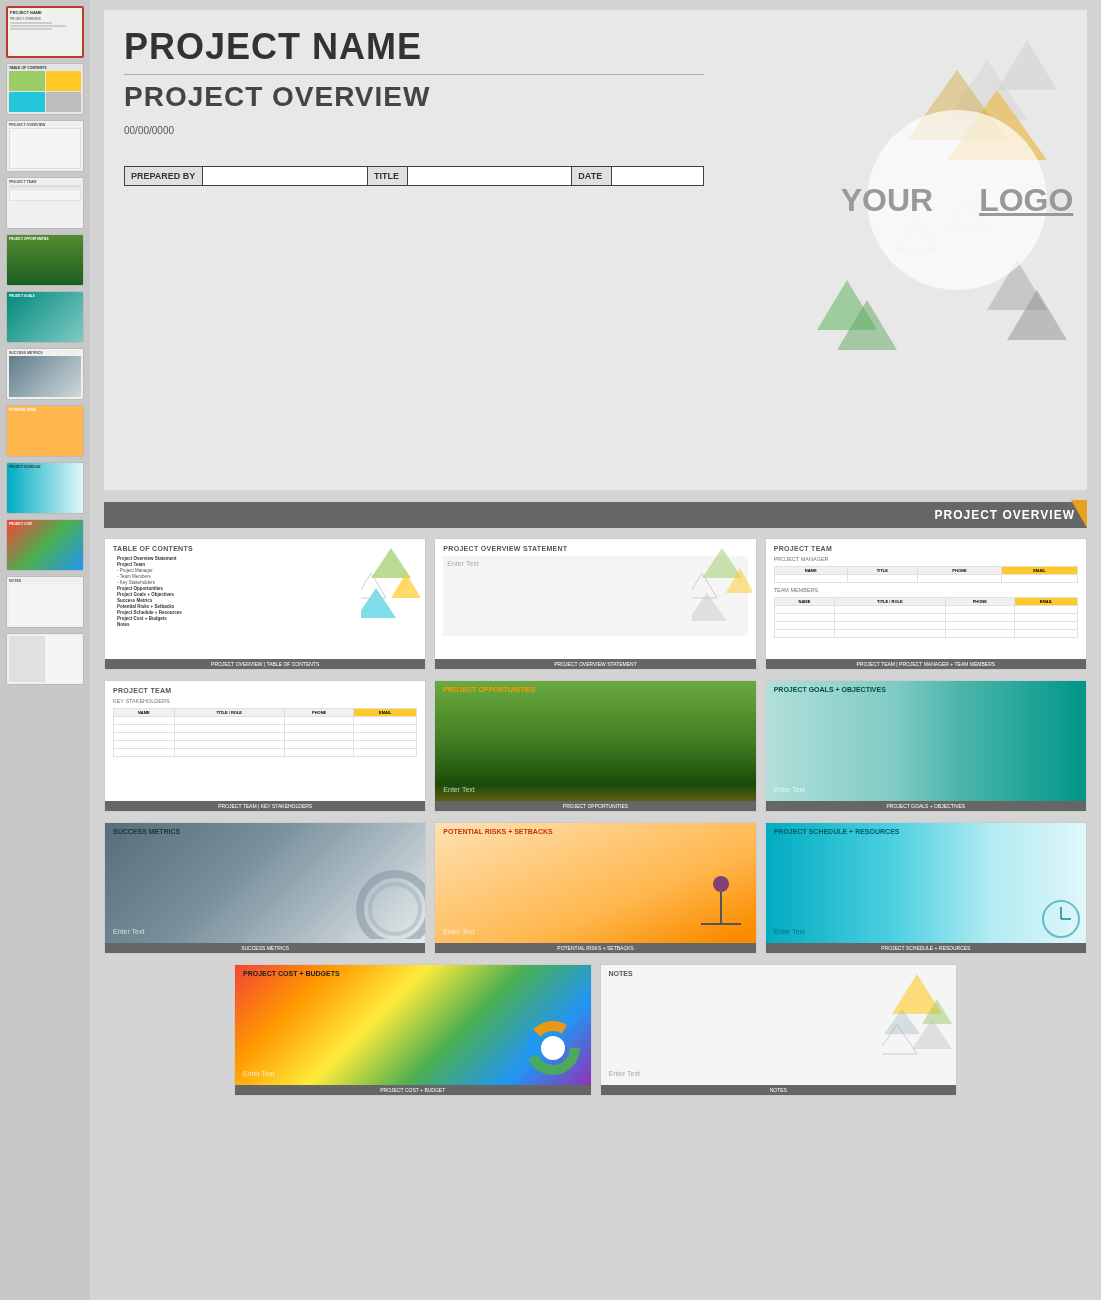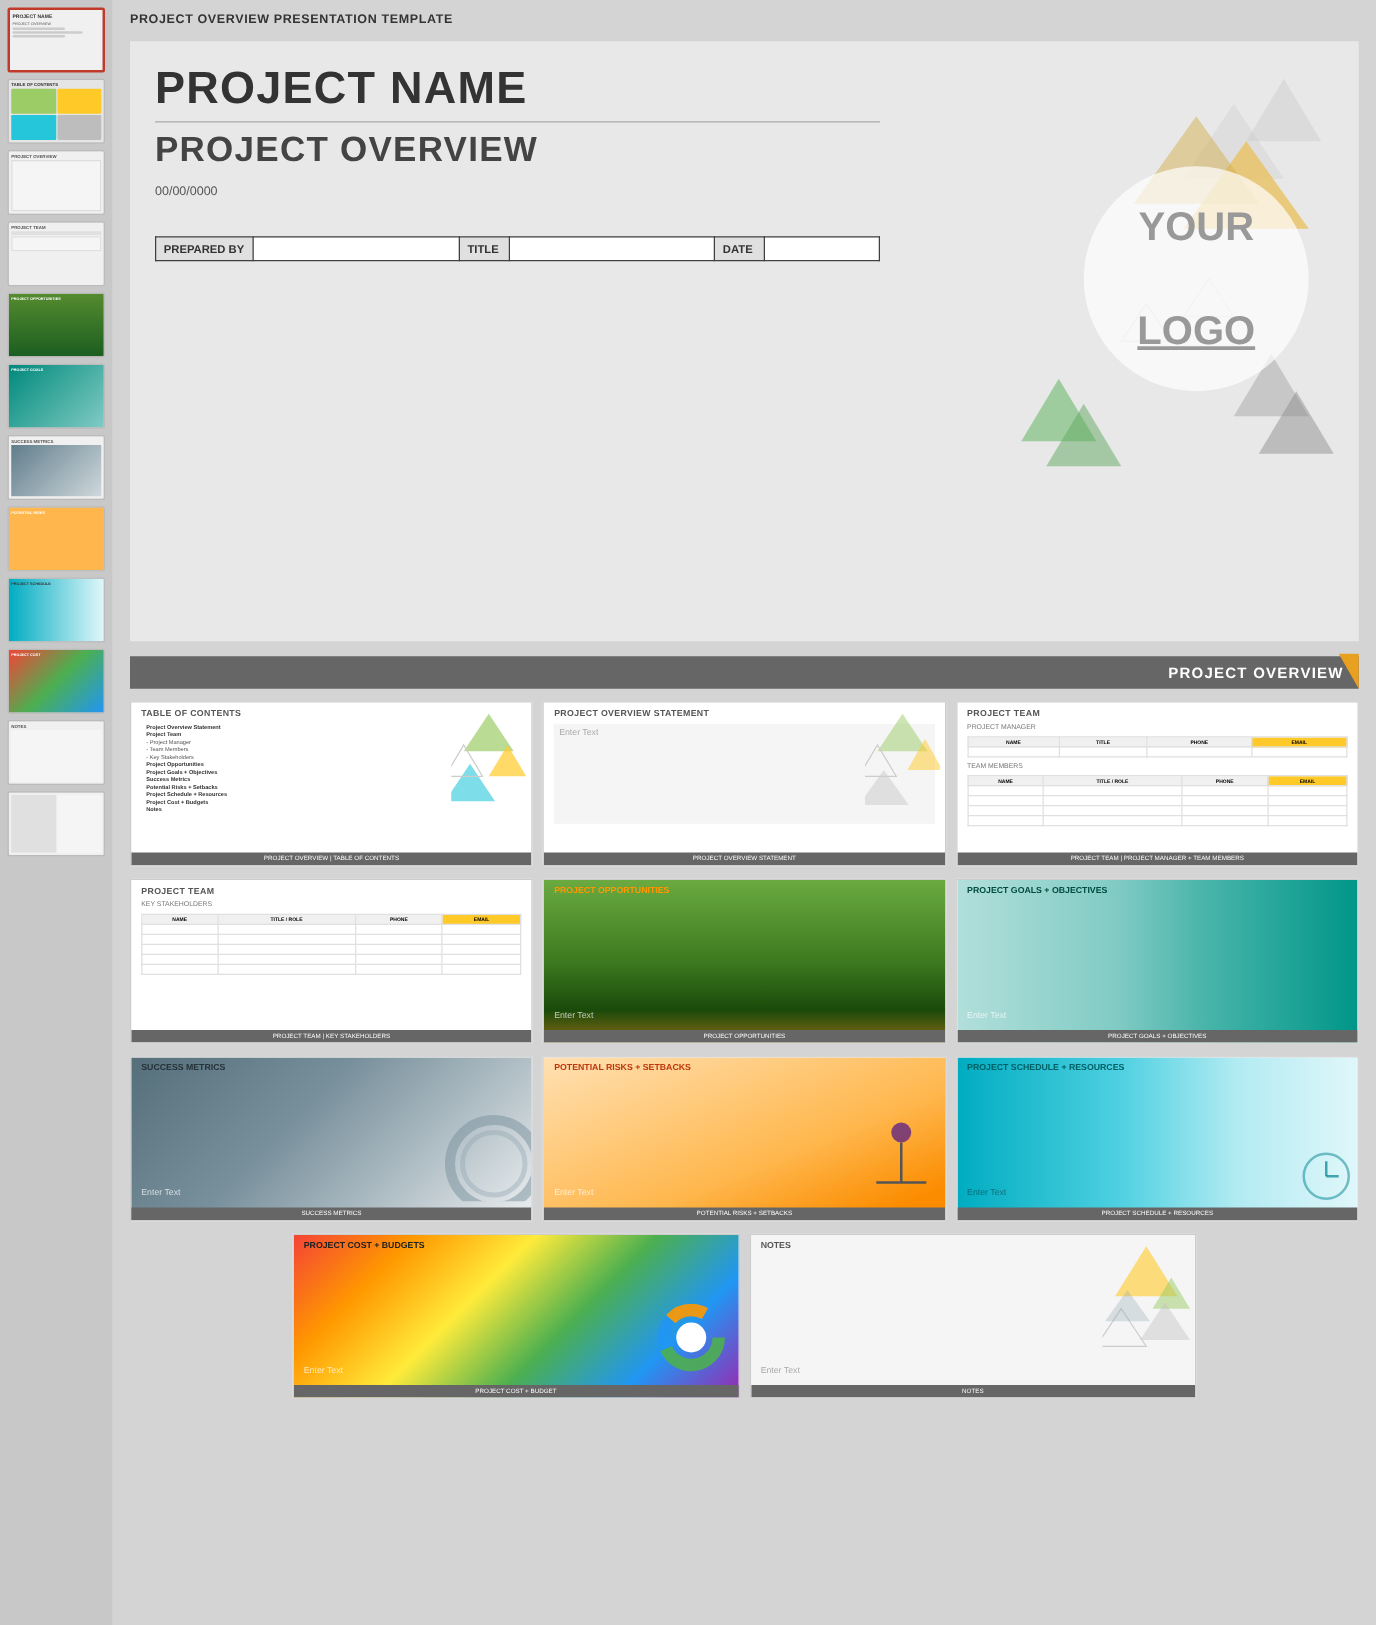--- a/index.html
+++ b/index.html
@@ -93,21 +93,21 @@
       position: absolute;
       width: 180px;
       height: 180px;
       border-radius: 50%;
       background: rgba(255,255,255,0.7);
       display: flex;
       align-items: center;
       justify-content: center;
       right: 20px;
       top: 70px;
-      flex-direction: column;
+      flex-direction: row;
       gap: 46px;
     }
     .logo-text-your { font-size: 32px; font-weight: bold; color: #999; }
     .logo-text-logo { font-size: 32px; font-weight: bold; color: #999; text-decoration: underline; }
 
     
     .prep-table {
       width: 580px;
       border-collapse: collapse;
       margin-top: 20px;
@@ -295,21 +295,20 @@
         <div style="flex:1; background:#e0e0e0;"></div>
         <div style="flex:1; background:#f5f5f5;"></div>
       </div>
     </div>
   </div>
 
 </div>
 
 <div id="main">
 
-  <div class="slide-header-label">PROJECT OVERVIEW PRESENTATION TEMPLATE</div>
 
   <div class="main-slide">
 
     <div class="logo-area">
       
       <svg width="280" height="320" viewBox="0 0 280 320">
 
         <polygon points="140,10 170,60 110,60" fill="#e8e8e8" opacity="0.6"></polygon>
         <polygon points="200,20 240,80 160,80" fill="#d4d4d4" opacity="0.5"></polygon>
         <polygon points="240,0 270,50 210,50" fill="#c8c8c8" opacity="0.4"></polygon>

